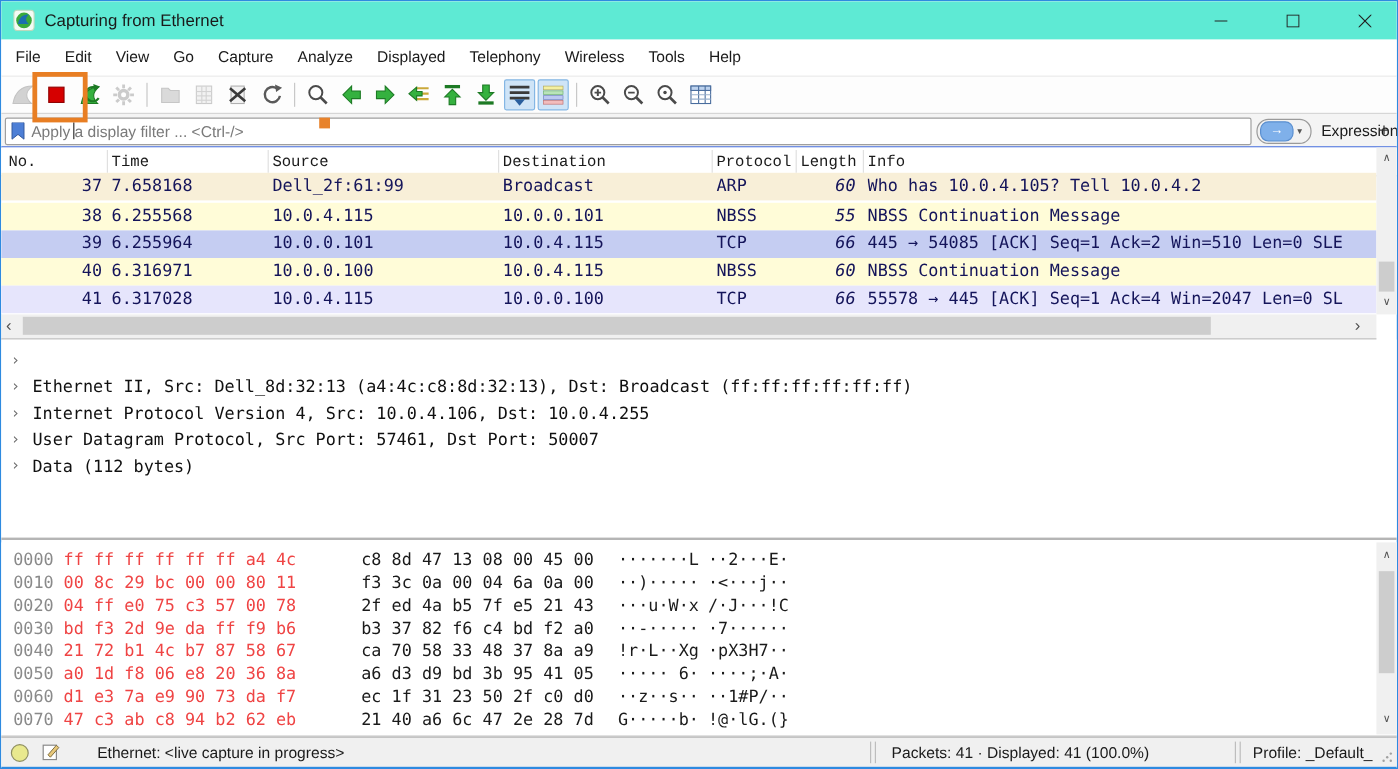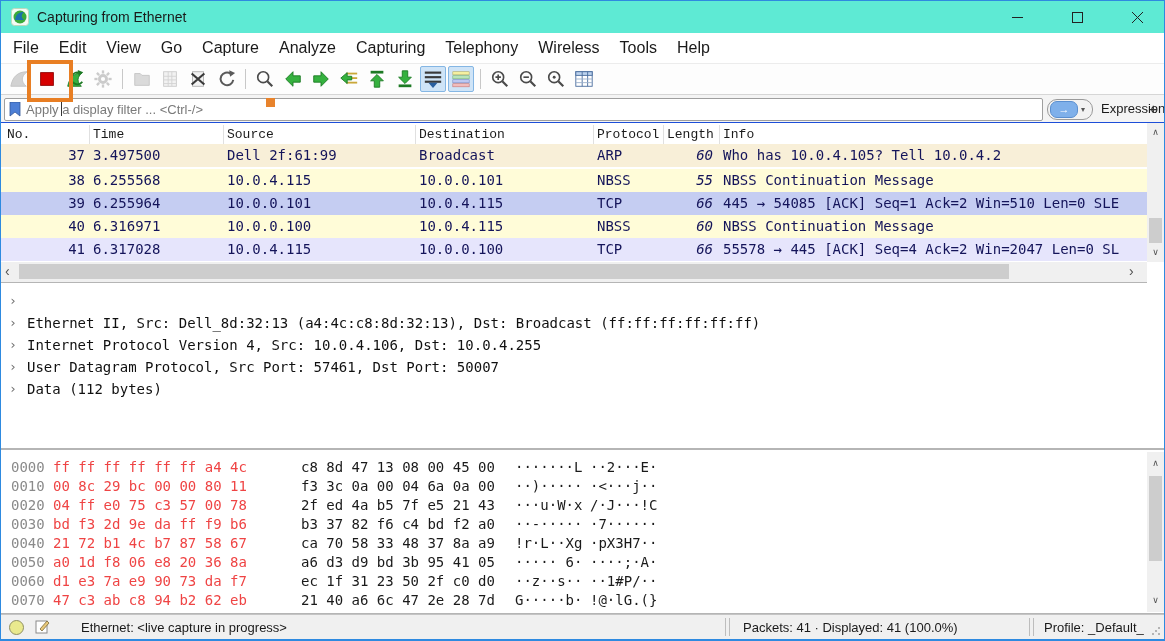--- a/index.html
+++ b/index.html
@@ -6,21 +6,21 @@
   #window{position:relative;width:1163px;height:639px;border:1px solid #2e8ae0;background:#fff;
           font-family:"Liberation Sans",sans-serif;overflow:hidden;}
   .abs{position:absolute;}
   
   #titlebar{left:0;top:0;width:100%;height:32px;background:#5eead4;}
   #app-icon{left:10px;top:7px;width:18px;height:18px;}
   #title-text{left:36px;top:8px;font-size:14px;color:#1a1a1a;}
   .winbtn{top:0;width:46px;height:32px;display:flex;align-items:center;justify-content:center;}
   
   #menubar{left:0;top:32px;width:100%;height:30px;background:#fff;display:flex;align-items:center;padding-left:2px;box-sizing:border-box;}
-  .menu-item{font-size:16px;color:#1a1a1a;padding:0 10px;line-height:30px;}
+  .menu-item{font-size:13px;color:#1a1a1a;padding:0 10px;line-height:30px;}
   
   #toolbar{left:0;top:62px;width:100%;height:32px;background:#fdfdfd;border-top:1px solid #ececec;border-bottom:1px solid #d6d6d6;display:flex;align-items:center;padding-left:4px;box-sizing:border-box;}
   .tbtn{width:26px;height:26px;display:flex;align-items:center;justify-content:center;margin:0 1px;border-radius:2px;}
   .tbtn svg{width:20px;height:20px;}
   .tbtn.disabled{opacity:.5;}
   .tbtn.pressed{background:#cfe4f7;border:1px solid #84b6e4;width:24px;height:24px;}
   .tsep{width:1px;height:20px;background:#c8c8c8;margin:0 5px;}
   
   #filterbar{left:0;top:94px;width:100%;height:28px;background:#f4f4f4;border-bottom:1px solid #1d4ed8;box-sizing:border-box;}
   #filter-input-wrap{left:3px;top:3px;width:1037px;height:21px;background:#fff;border:1px solid #9f9f9f;border-radius:2px;display:flex;align-items:center;}
@@ -109,21 +109,21 @@
     </div>
   </div>
 
   <div class="abs" id="menubar">
       <span class="menu-item">File</span>
       <span class="menu-item">Edit</span>
       <span class="menu-item">View</span>
       <span class="menu-item">Go</span>
       <span class="menu-item">Capture</span>
       <span class="menu-item">Analyze</span>
-      <span class="menu-item">Capturing</span>
+      <span class="menu-item">Displayed</span>
       <span class="menu-item">Telephony</span>
       <span class="menu-item">Wireless</span>
       <span class="menu-item">Tools</span>
       <span class="menu-item">Help</span>
     </div>
 
   <div class="abs" id="toolbar">
       <div class="tbtn disabled">
         <svg viewBox="0 0 22 22">
           <path d="M2 19 C4 8 10 3 20 3 C13 8 13 14 19 19 Z" fill="#a8a8a8" stroke="#8a8a8a"></path>
@@ -306,21 +306,21 @@
         <div class="hdiv" style="left:88px"></div>
         <div class="hdiv" style="left:222px"></div>
         <div class="hdiv" style="left:414px"></div>
         <div class="hdiv" style="left:592px"></div>
         <div class="hdiv" style="left:662px"></div>
         <div class="hdiv" style="left:718px"></div>
       </div>
     <div id="pl-rows">
         <div class="prow" style="top:21px;background:#f8efd8;color:#14145a">
           <span class="pcell c-no">37</span>
-          <span class="pcell c-time">3.497500</span>
+          <span class="pcell c-time">7.658168</span>
           <span class="pcell c-src">Dell_2f:61:99</span>
           <span class="pcell c-dst">Broadcast</span>
           <span class="pcell c-proto">ARP</span>
           <span class="pcell c-len">60</span>
           <span class="pcell c-info">Who has 10.0.4.105? Tell 10.0.4.2</span>
         </div>
         <div class="prow" style="top:46px;background:#fffcd8;color:#14145a">
           <span class="pcell c-no">38</span>
           <span class="pcell c-time">6.255568</span>
           <span class="pcell c-src">10.0.4.115</span>
@@ -347,21 +347,21 @@
           <span class="pcell c-len">60</span>
           <span class="pcell c-info">NBSS Continuation Message</span>
         </div>
         <div class="prow" style="top:115px;background:#e6e5fc;color:#14145a">
           <span class="pcell c-no">41</span>
           <span class="pcell c-time">6.317028</span>
           <span class="pcell c-src">10.0.4.115</span>
           <span class="pcell c-dst">10.0.0.100</span>
           <span class="pcell c-proto">TCP</span>
           <span class="pcell c-len">66</span>
-          <span class="pcell c-info">55578 → 445 [ACK] Seq=4 Ack=2 Win=2047 Len=0 SL</span>
+          <span class="pcell c-info">55578 → 445 [ACK] Seq=1 Ack=4 Win=2047 Len=0 SL</span>
         </div>
       </div>
     <div class="abs vscroll" style="left:1146px;top:0;height:139px">
       <div class="sbtn" style="top:2px">∧</div>
       <div class="sbtn" style="top:122px">∨</div>
       <div class="vthumb" style="top:95px;height:25px"></div>
     </div>
   </div>
 
   <div class="abs" id="hscroll">

